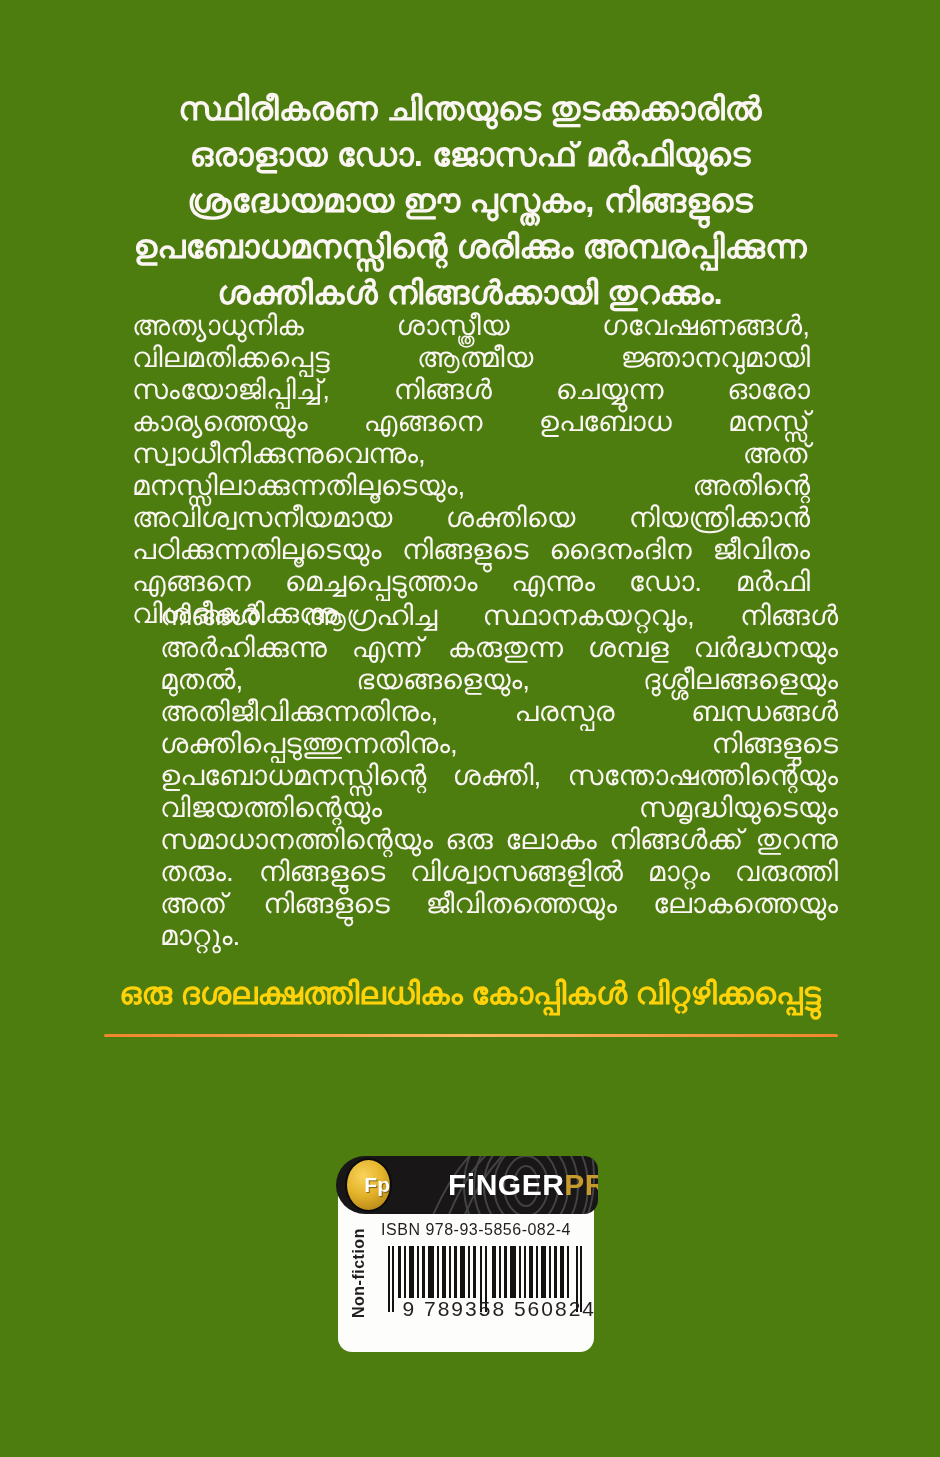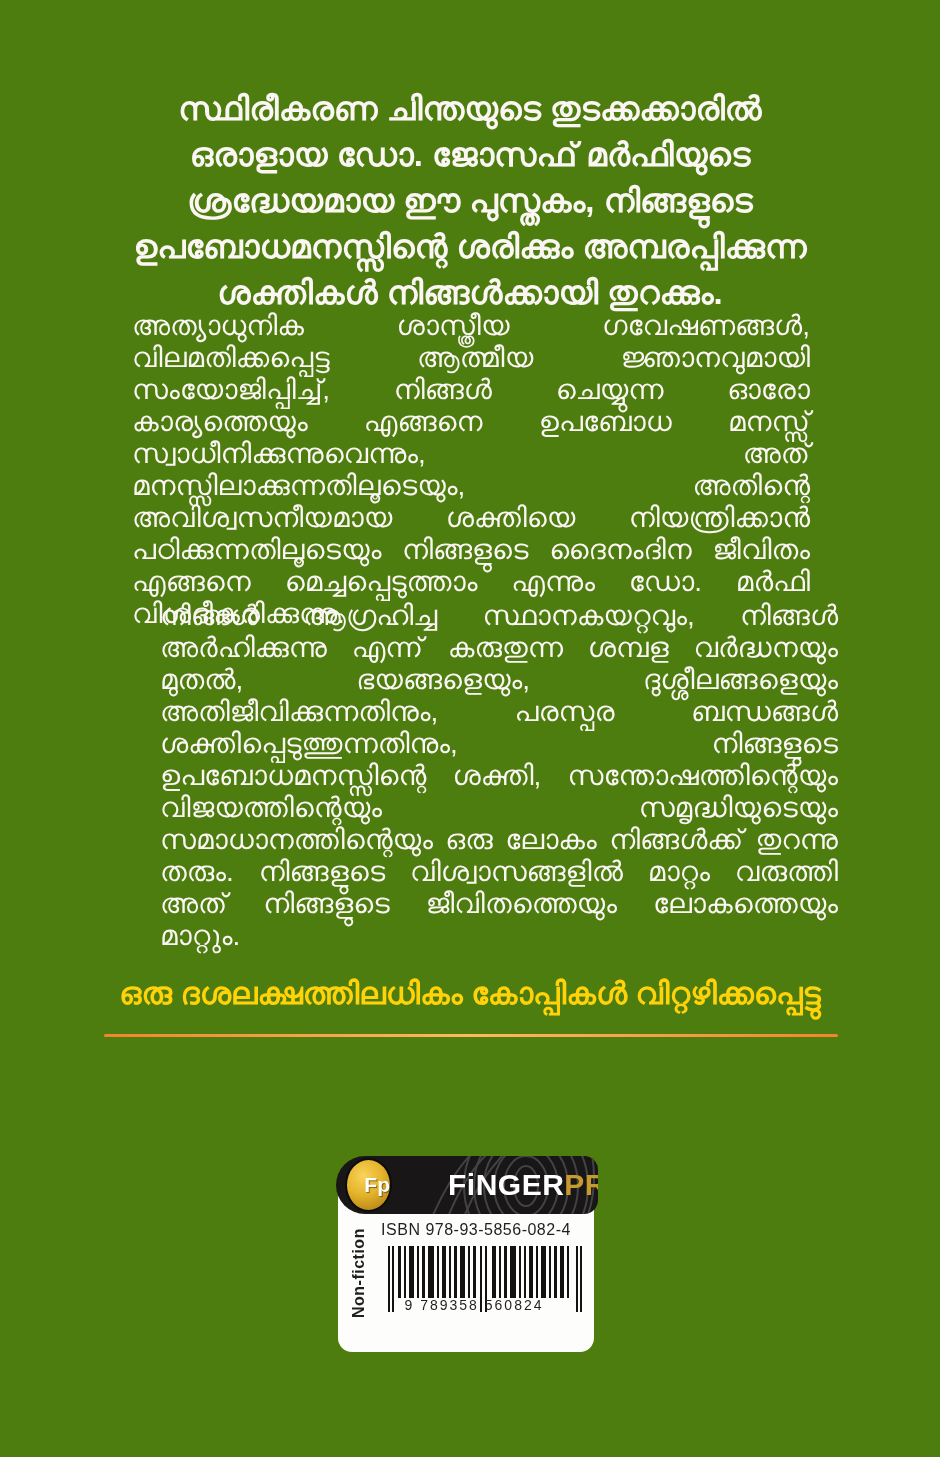--- a/index.html
+++ b/index.html
@@ -76,22 +76,22 @@
   .isbn-text{
     position:absolute;left:358px;top:1221px;width:236px;
     text-align:center;
     color:#231f20;font-size:16px;letter-spacing:.5px;
   }
   .barcode{
     position:absolute;left:388px;top:1246px;width:196px;height:68px;
   }
   .barcode-digits{
     position:absolute;left:352px;top:1297px;width:244px;
-    text-align:center;
-    color:#231f20;font-size:14px;letter-spacing:2px;
+    text-align:right;
+    color:#231f20;font-size:21px;letter-spacing:2px;
     font-family:"Liberation Sans",sans-serif;
   }
   .category-vertical{
     position:absolute;left:350px;top:1226px;width:26px;height:94px;
     writing-mode:vertical-rl;transform:rotate(180deg);
     text-align:center;
     color:#231f20;font-size:16px;font-weight:700;letter-spacing:.5px;
   }
   .website{
     position:absolute;top:1357px;left:0;width:100%;

